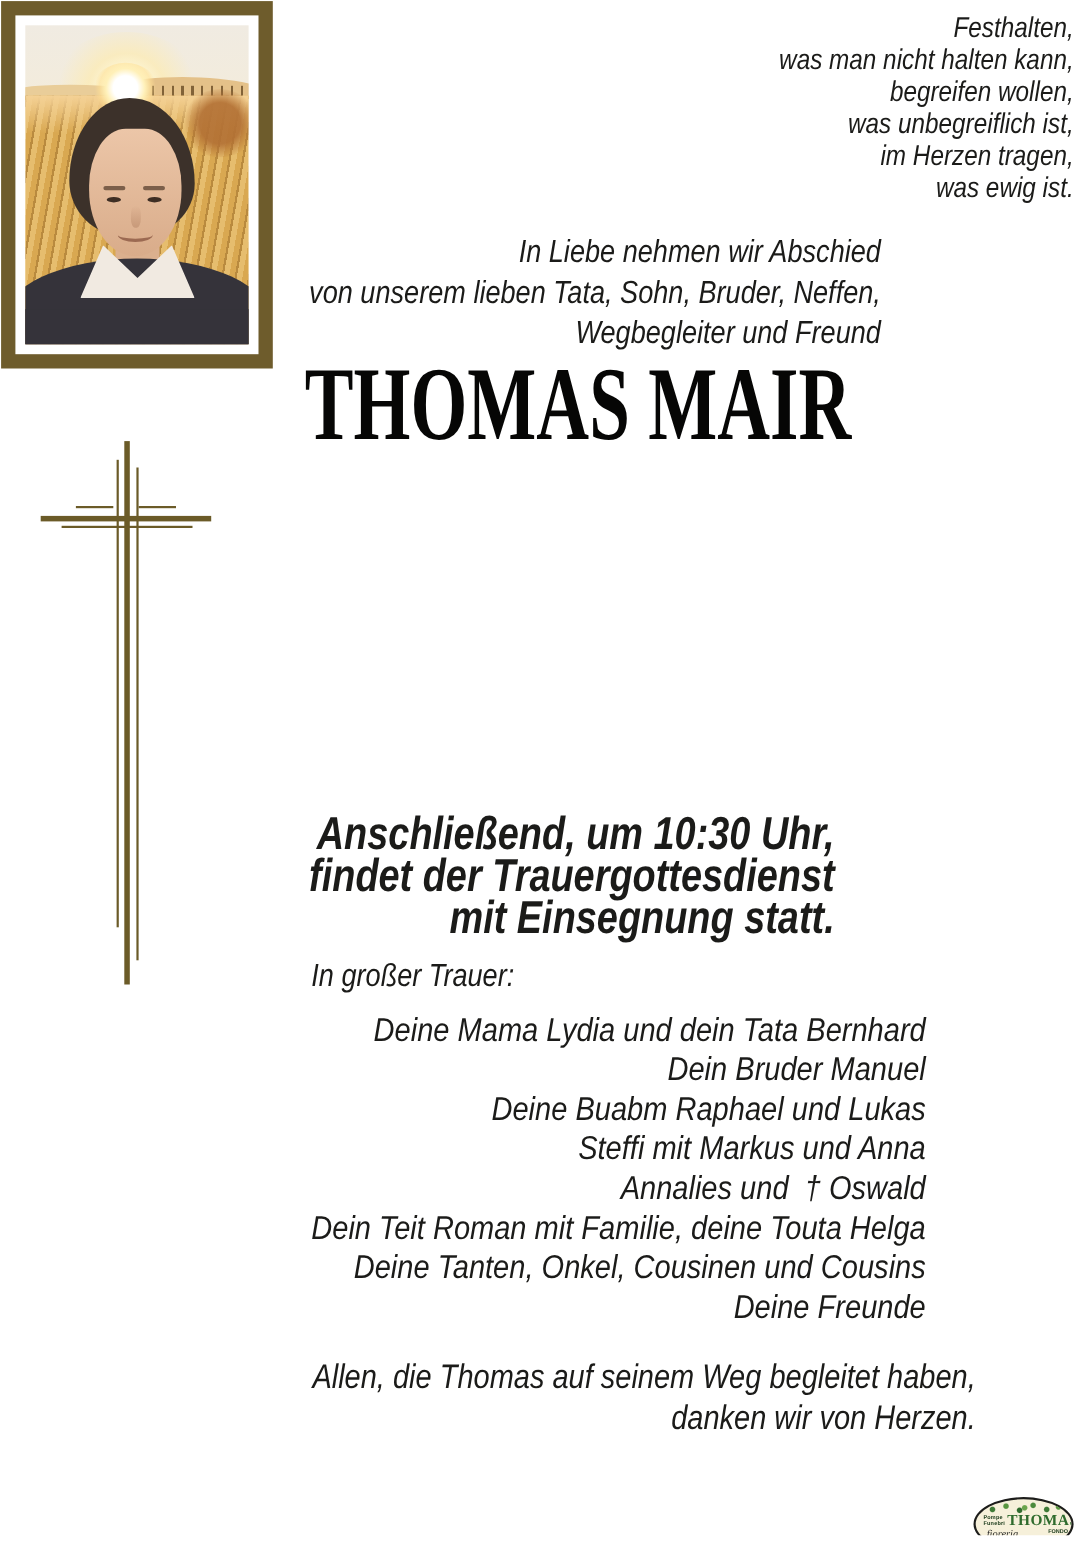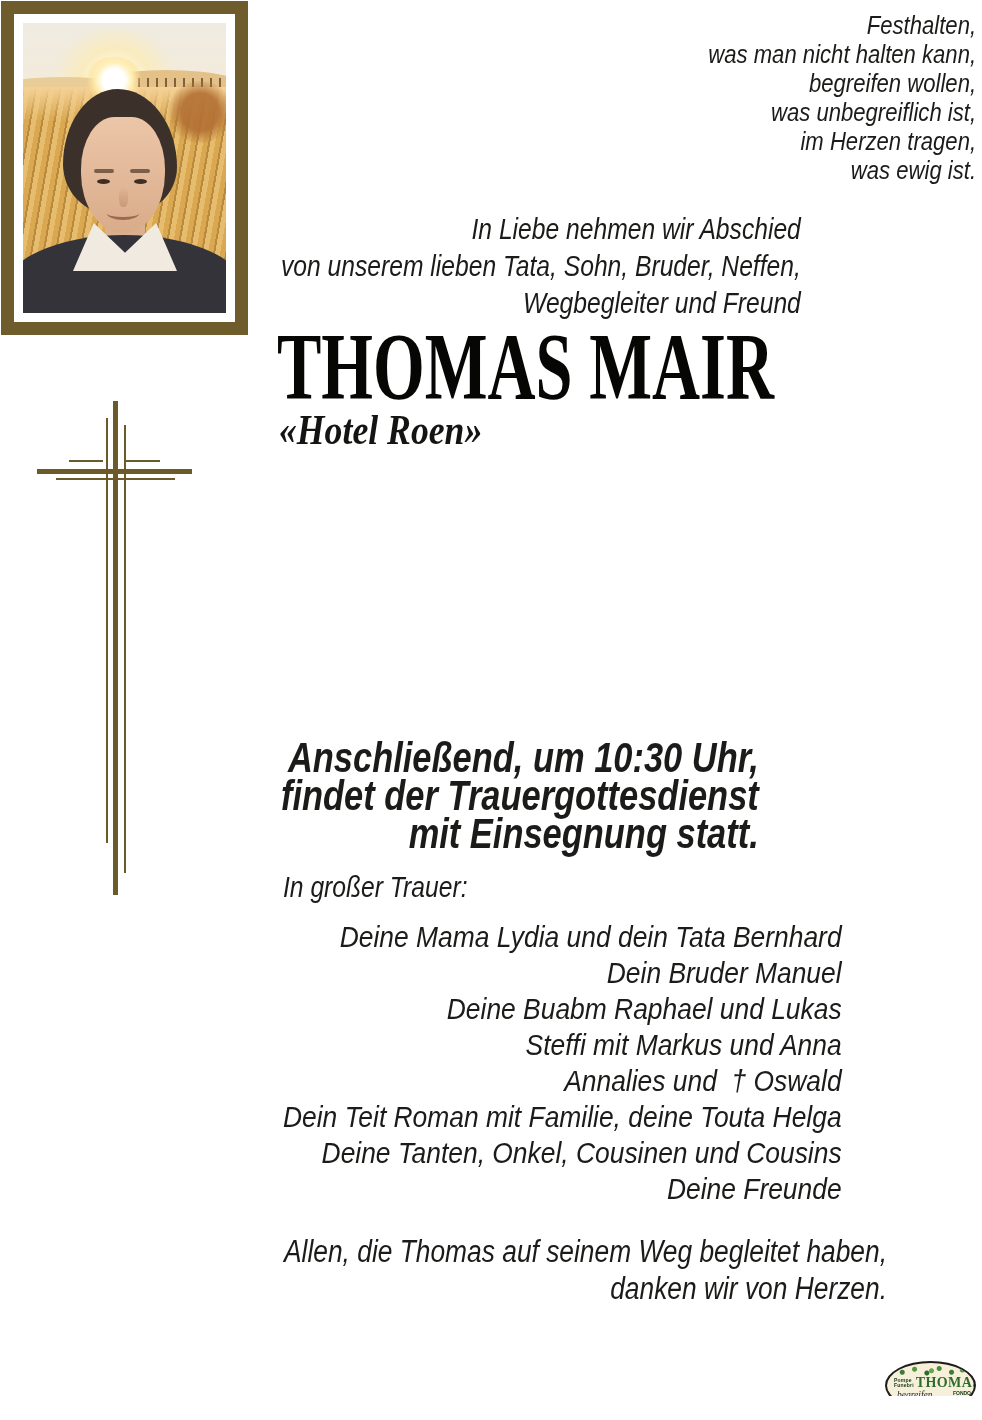--- a/index.html
+++ b/index.html
@@ -157,23 +157,20 @@
     <div class="sx">
       <div class="line">In Liebe nehmen wir Abschied</div>
       <div class="line">von unserem lieben Tata, Sohn, Bruder, Neffen,</div>
       <div class="line">Wegbegleiter und Freund</div>
     </div>
   </div>
 
   <div class="abs name">
     <div class="sx">THOMAS MAIR</div>
   </div>
-  <div class="abs alias">
-    <div class="sx">«Hotel Roen»</div>
-  </div>
 
 
   <div class="abs it service">
     <div class="sx">
       <div class="line">Anschließend, um 10:30 Uhr,</div>
       <div class="line">findet der Trauergottesdienst</div>
       <div class="line">mit Einsegnung statt.</div>
     </div>
   </div>
 
@@ -204,21 +201,21 @@
   <div class="abs logo">
     <div class="logo-foliage"></div>
     <div class="logo-row1">
       <div class="logo-pompe">
         <div>Pompe</div>
         <div>Funebri</div>
       </div>
       <div class="logo-name">THOMAS</div>
     </div>
     <div class="logo-row2">
-      <div class="logo-script">begreifen</div>
+      <div class="logo-script">fioreria</div>
       <div class="logo-right">
         <div class="logo-fondo">FONDO</div>
         <div class="logo-phone">338.7910485</div>
       </div>
     </div>
     <div class="logo-red1"></div>
     <div class="logo-red2"></div>
   </div>
 
 </div>

